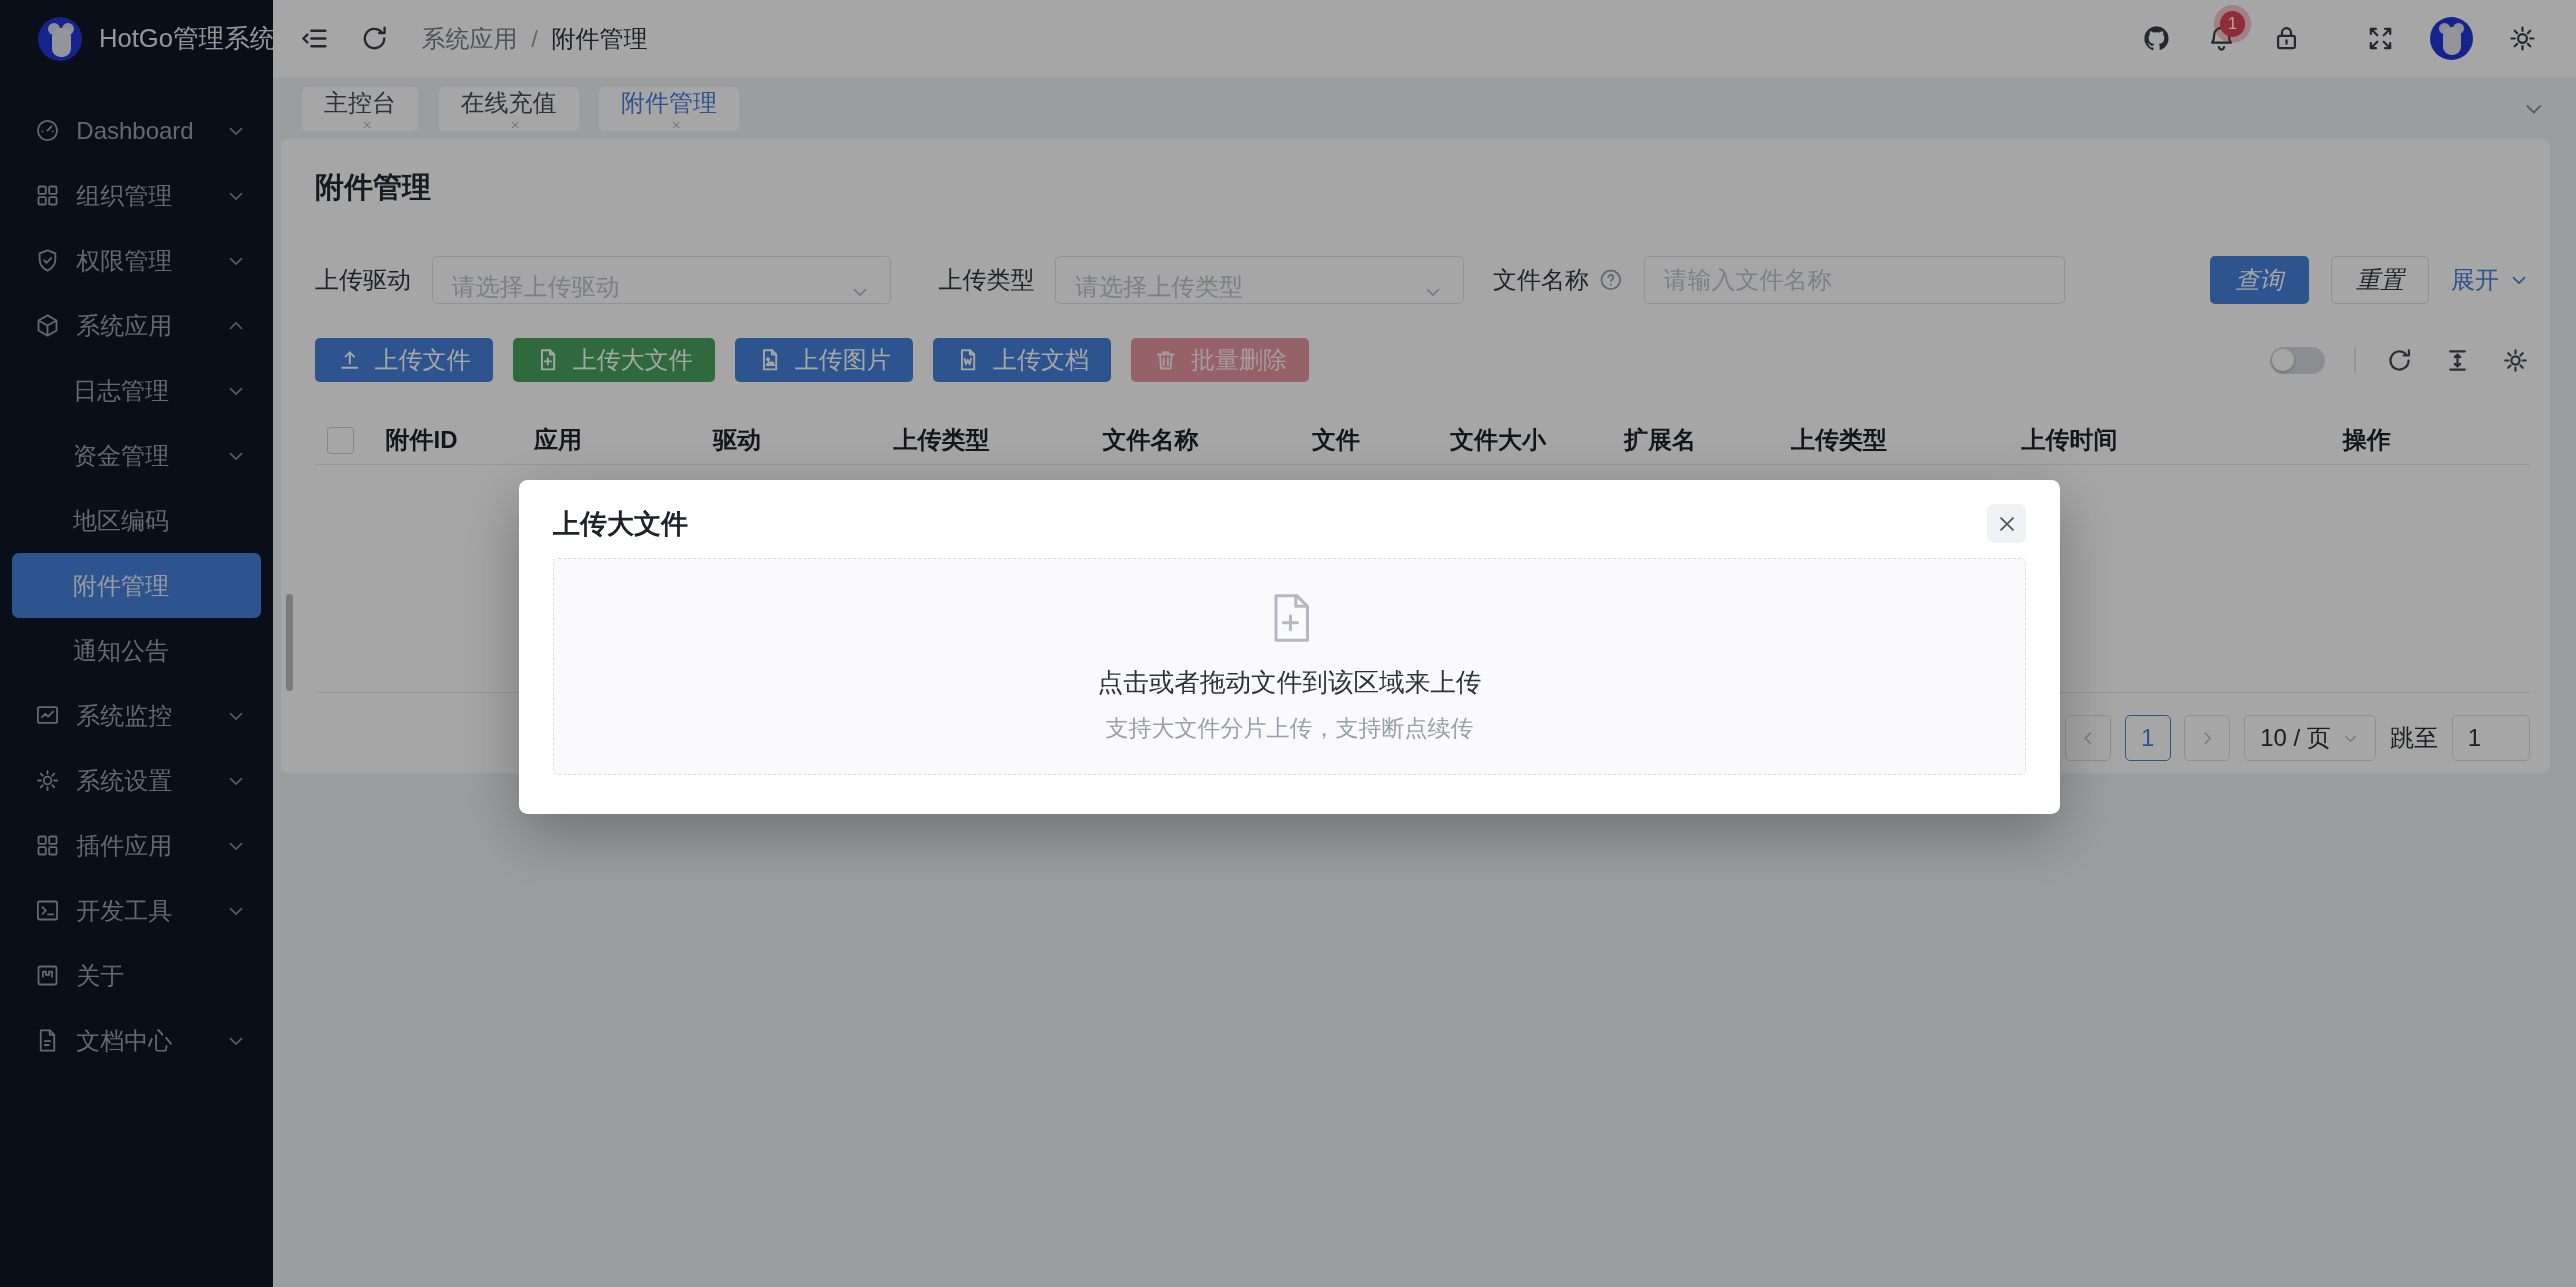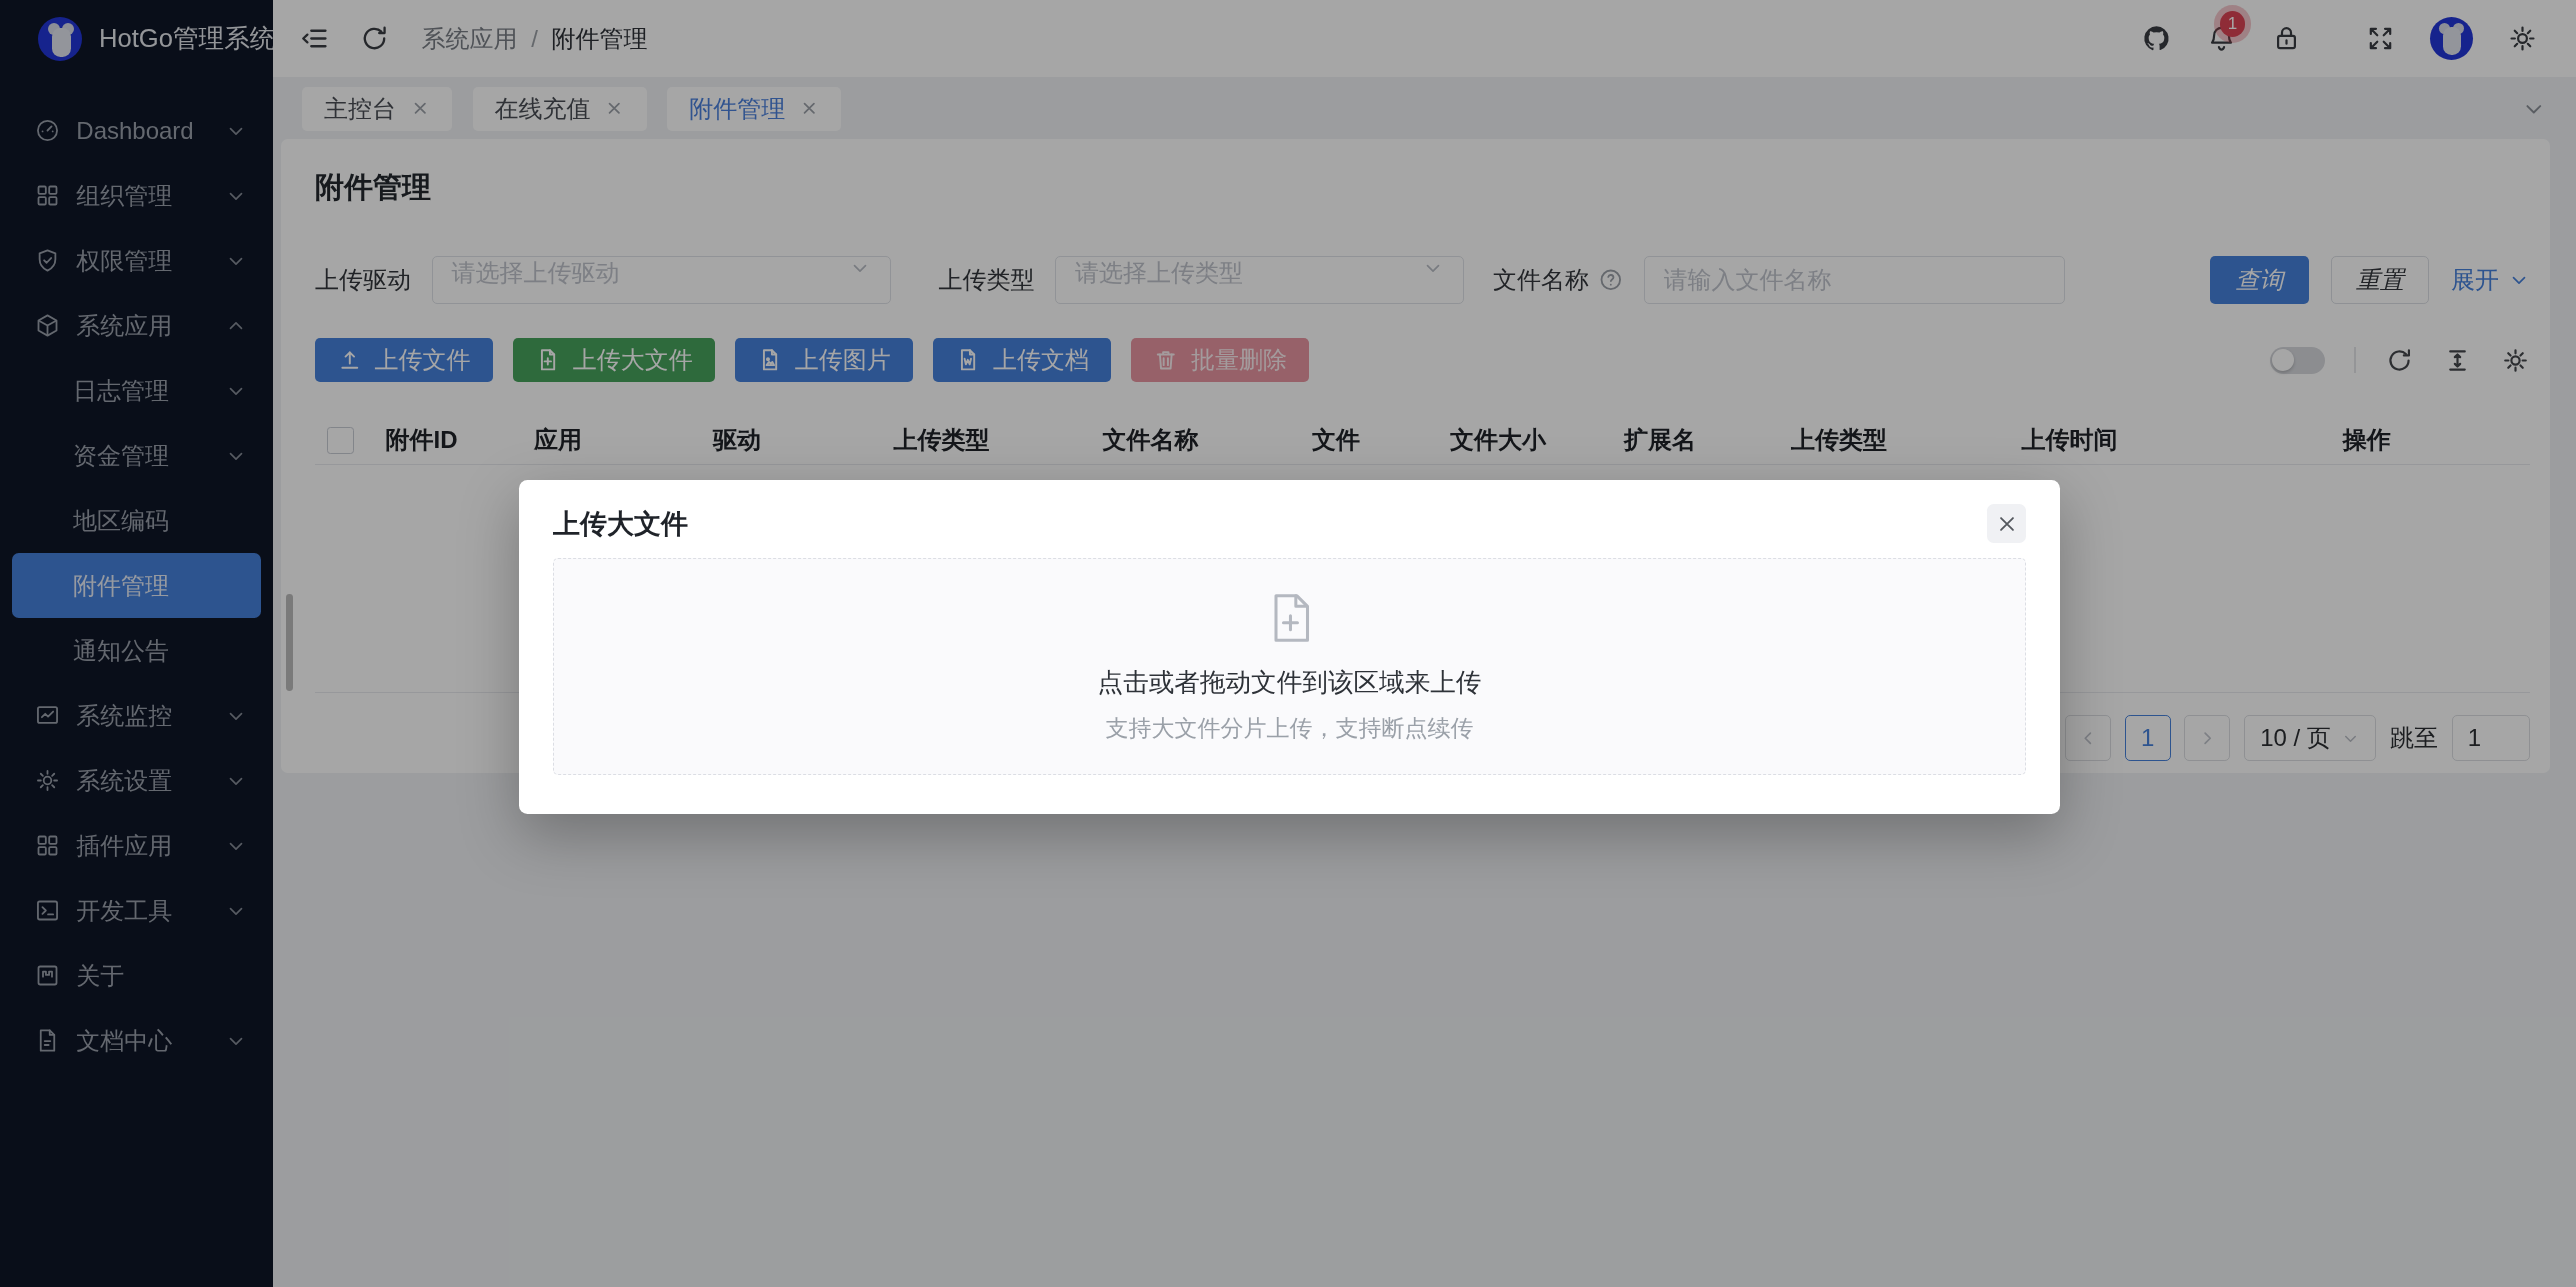--- a/index.html
+++ b/index.html
@@ -36,33 +36,33 @@
   .header-right { margin-left:auto; display:flex; align-items:center; gap:34px; }
   .bell-wrap { position:relative; }
   .badge { position:absolute; top:-12px; left:13.6px; min-width:25.6px; height:25.6px; border-radius:12.8px; background:#dc4455; color:#ffffff; font-size:17px; display:flex; align-items:center; justify-content:center; padding:0 5.1px; box-shadow:0 0 0 6px rgba(220,68,85,.30); }
   .avatar { width:43px; height:43px; border-radius:50%; background:#2336d9; position:relative; overflow:hidden; cursor:pointer; }
   .avatar .ear1,.avatar .ear2 { position:absolute; width:11px; height:11px; border-radius:50%; background:#d7dbe8; top:6px; }
   .avatar .ear1 { left:9.4px; } .avatar .ear2 { left:23px; }
   .avatar .face { position:absolute; left:12.8px; top:10.2px; width:18px; height:28px; border-radius:8.5px; background:#e2e5ee; }
 
   
   .tabbar { position:absolute; left:273px; top:77px; right:0; height:63px; display:flex; align-items:center; padding:0 29px; gap:20.5px; }
-  .tab { height:44px; background:#ffffff; border-radius:5.1px; display:flex; align-items:center; padding:0 22px; font-size:24px; color:#4a4e55; cursor:pointer; }
+  .tab { height:44px; background:#ffffff; border-radius:5.1px; display:flex; align-items:center; padding:0 22px; font-size:24px; color:#4a4e55; cursor:pointer;flex-direction:column; }
   .tab .tx { width:20.5px; height:20.5px; margin-left:13.6px; color:#9ba0a8; }
   .tab.active { color:#4b80dc; }
   .tab-more { margin-left:auto; width:25.6px; height:25.6px; color:#8b9097; cursor:pointer; }
 
   
   .card { position:absolute; left:281px; top:139px; width:2269px; height:634px; background:#ffffff; border-radius:6.8px; padding:0 20.5px 0 34px; z-index:1; }
   .page-title { margin-top:29px; font-size:29px; font-weight:700; color:#24292f; }
 
   .filter-row { margin-top:48px; display:flex; align-items:center; height:48px; }
   .flabel { font-size:24px; color:#33373c; margin-right:20.5px; white-space:nowrap; display:flex; align-items:center; }
   .help { width:25.6px; height:25.6px; color:#9ba0a8; margin-left:8.5px; }
-  .fselect { width:459px; height:48px; border:1.7px solid #dfe2e8; border-radius:5.1px; display:flex; align-items:flex-start; padding:0 19px; font-size:24px; color:#c0c4cc; cursor:pointer; }
+  .fselect { width:459px; height:48px; border:1.7px solid #dfe2e8; border-radius:5.1px; display:flex; align-items:flex-end; padding:0 19px; font-size:24px; color:#c0c4cc; cursor:pointer; }
   .fselect .chev { margin-left:auto; width:22px; height:22px; color:#b9bdc5; }
   .finput { width:421px; height:48px; border:1.7px solid #dfe2e8; border-radius:5.1px; padding:0 19px; font-size:24px; color:#33373c; outline:none; font-family:inherit; }
   .finput::placeholder { color:#c0c4cc; }
   .gap56 { width:48px; } .gap34 { width:29px; }
   .filter-btns { margin-left:auto; display:flex; align-items:center; gap:22px; }
   .btn { height:48px; border-radius:5.1px; font-size:24px; display:flex; align-items:center; justify-content:center; cursor:pointer; border:none; font-family:inherit;font-style:italic; }
   .btn-primary { background:#4681dc; color:#ffffff; padding:0 25.6px; }
   .btn-plain { background:#ffffff; color:#33373c; border:1.7px solid #dcdfe5; padding:0 24px; }
   .link-expand { color:#4681dc; font-size:24px; display:flex; align-items:center; gap:8.5px; cursor:pointer; }
   .link-expand .chev { width:22px; height:22px; }

